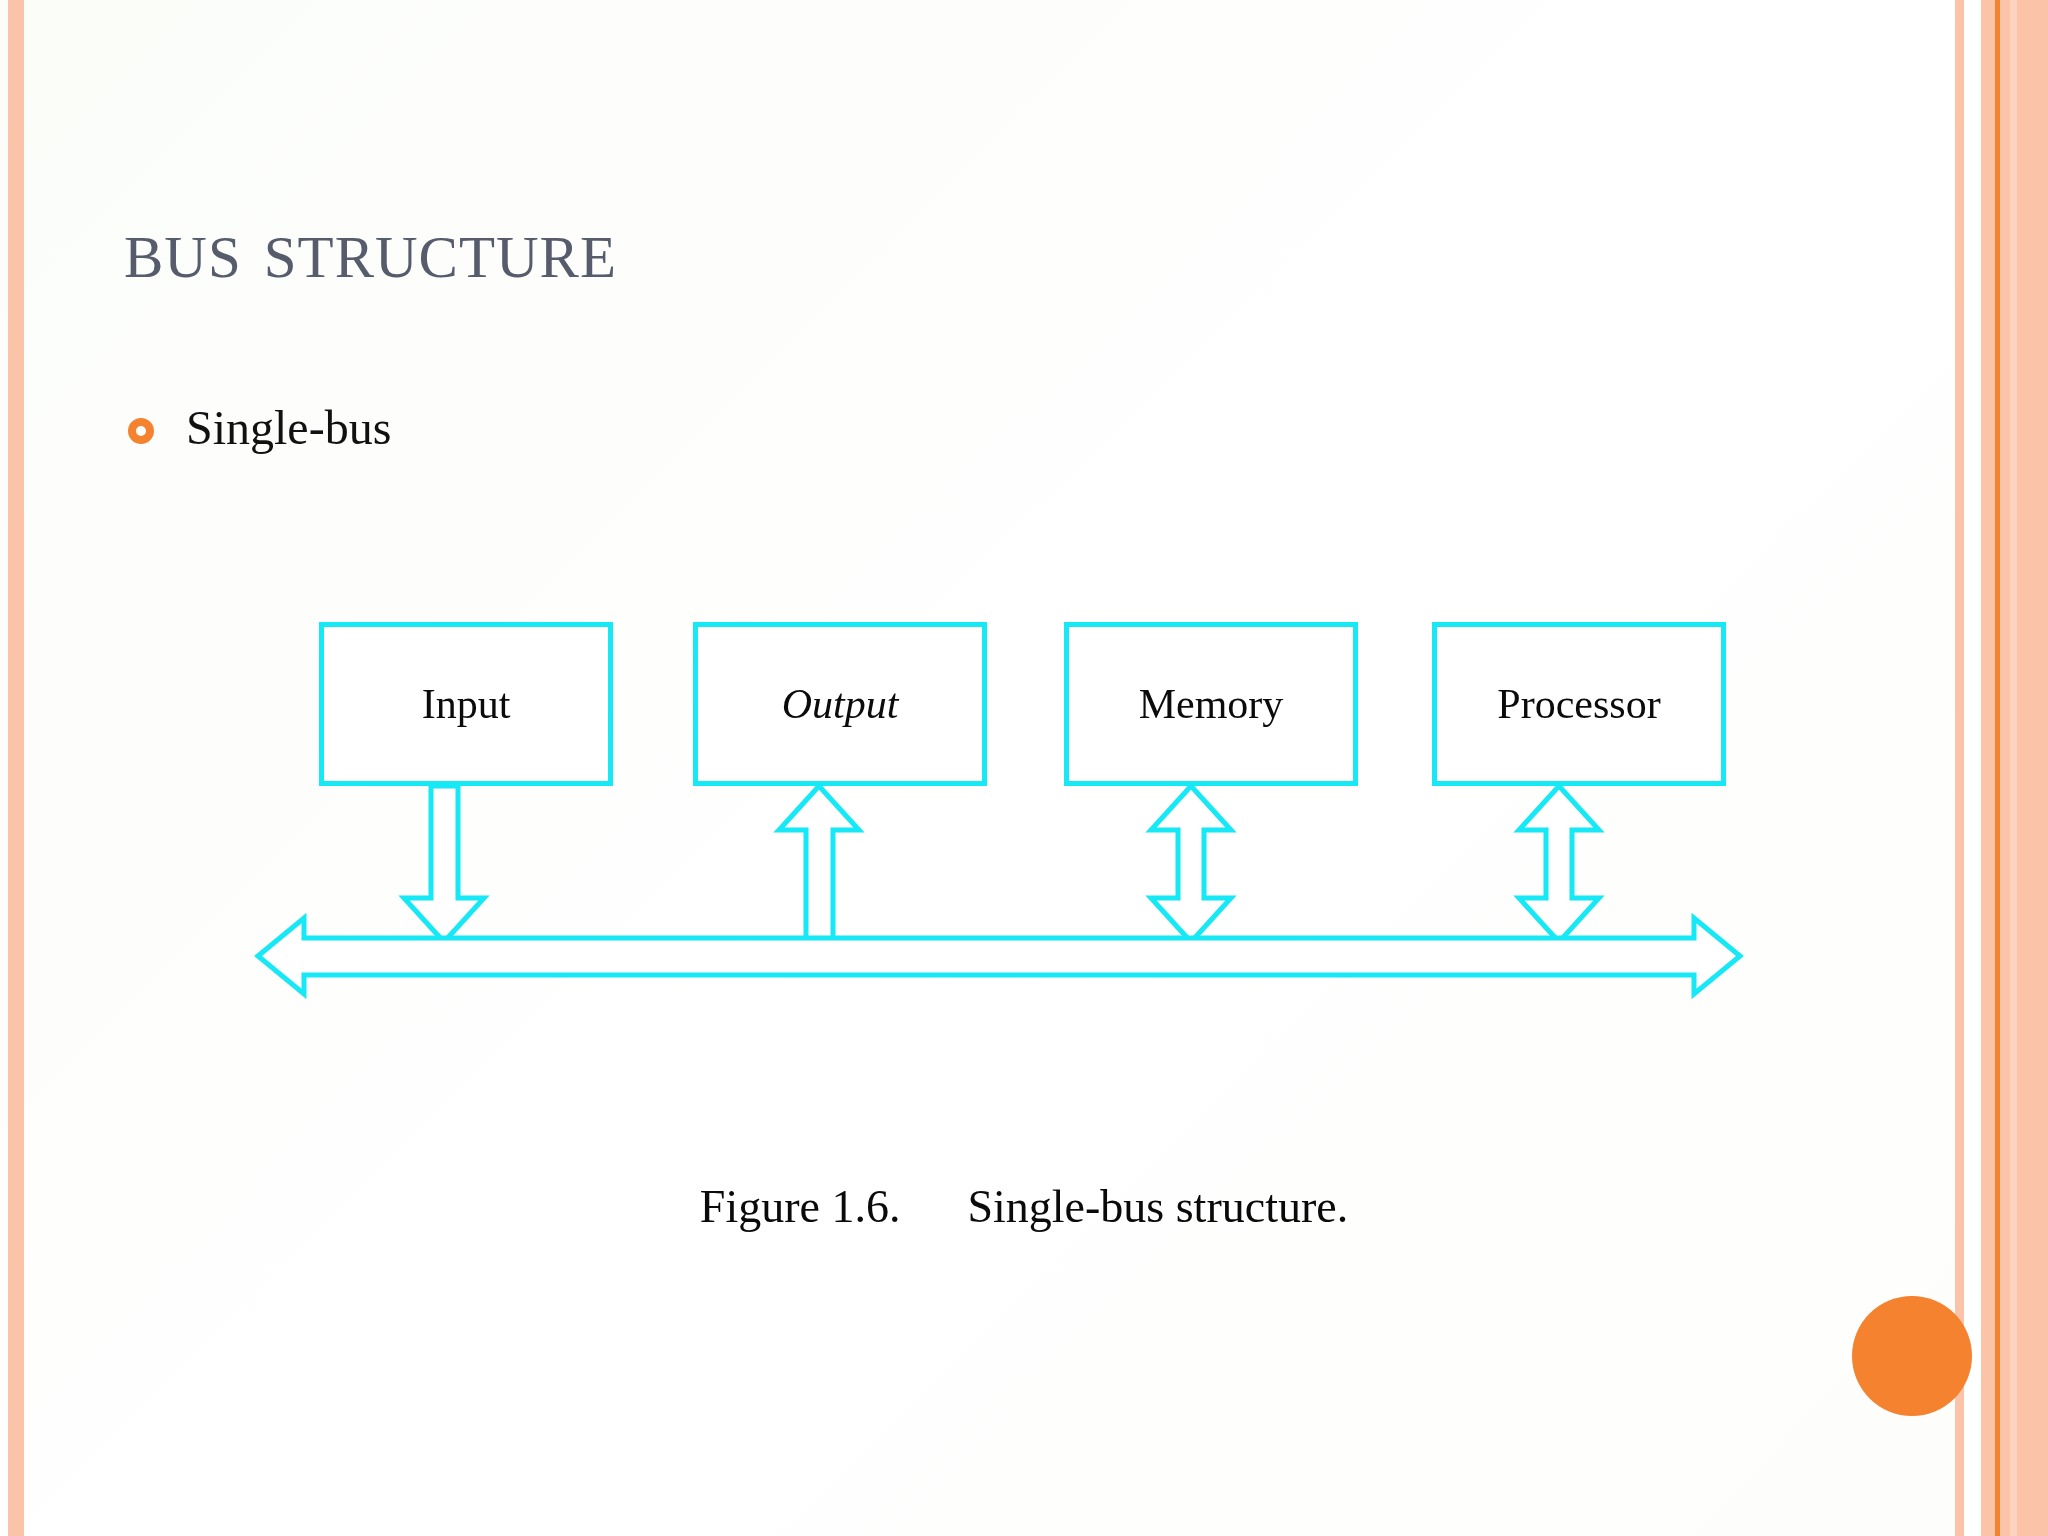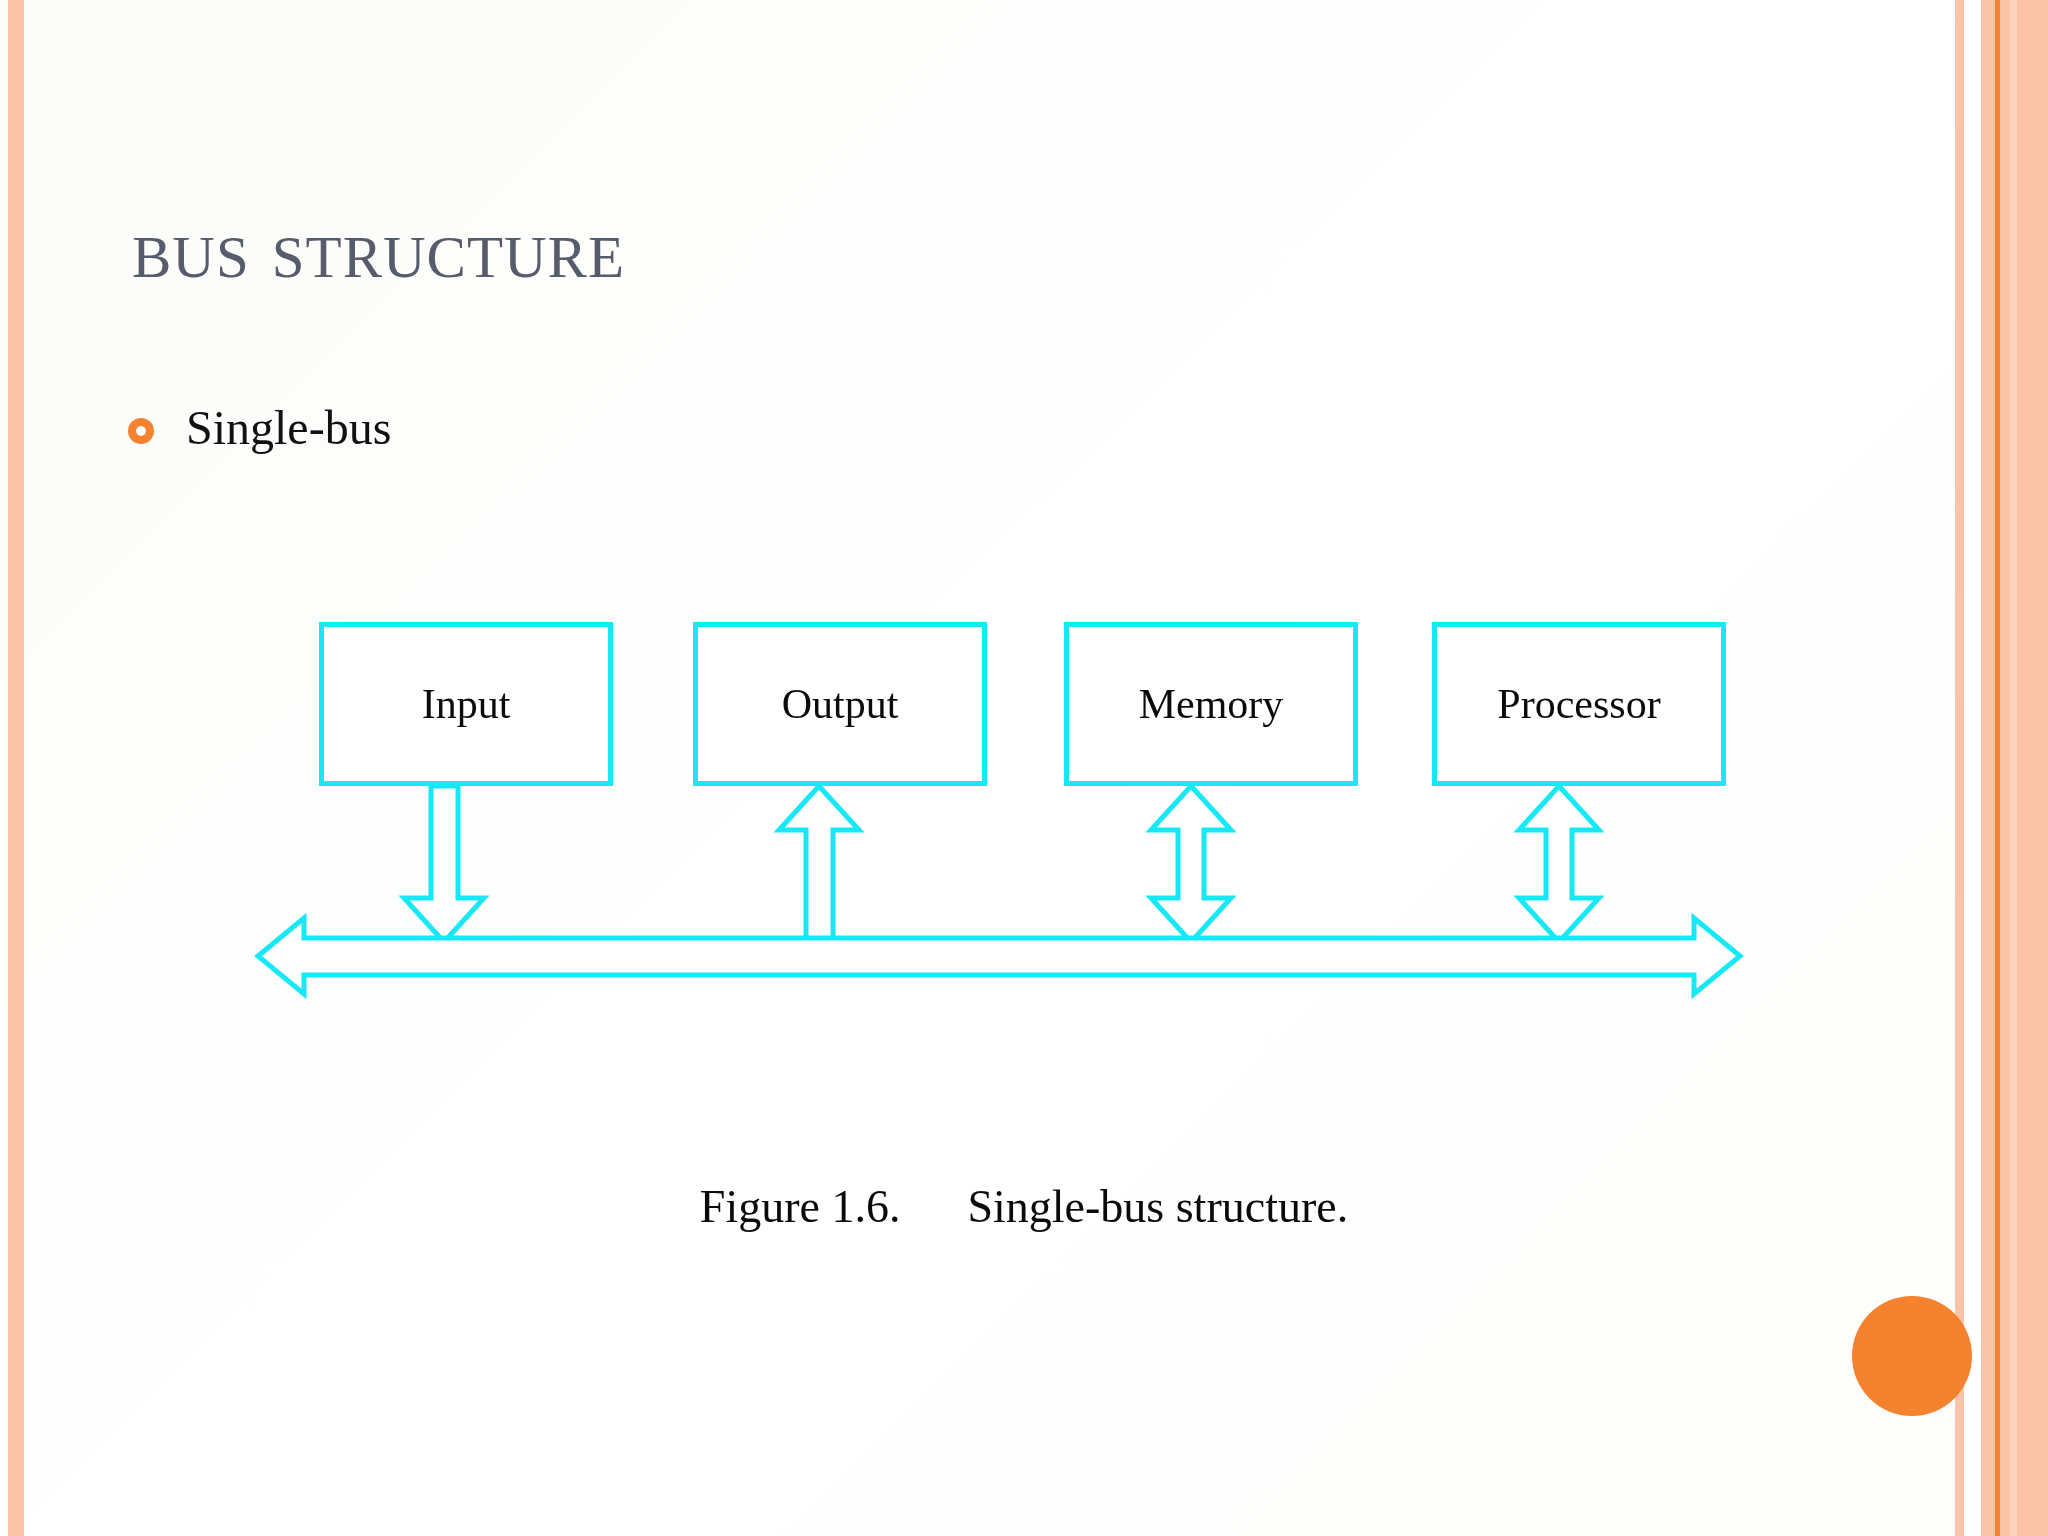--- a/index.html
+++ b/index.html
@@ -94,34 +94,34 @@
   <div class="edge-right">
       <span style="left: 0px; width: 9px; background: rgb(251, 195, 167);"></span>
       <span style="left: 9px; width: 17px; background: rgb(255, 255, 255);"></span>
       <span style="left: 26px; width: 14px; background: rgb(251, 195, 167);"></span>
       <span style="left: 40px; width: 5px; background: rgb(245, 130, 46);"></span>
       <span style="left: 45px; width: 10px; background: rgb(251, 195, 167);"></span>
       <span style="left: 55px; width: 7px; background: rgb(253, 212, 189);"></span>
       <span style="left: 62px; width: 31px; background: rgb(251, 195, 167);"></span>
     </div>
 
-  <div class="title" style="color: rgb(87, 92, 109); margin-left: 8px;">Bus Structure</div>
+  <div class="title" style="color: rgb(87, 92, 109);">Bus Structure</div>
 
   <div class="bullet-row">
     <span class="bullet-ring" style="border-color: rgb(245, 130, 46);"></span>
     <span class="bullet-text">Single-bus</span>
   </div>
 
   <div id="diagram">
 
     <div class="box" style="left: 299px; top: 622px; width: 294px; height: 164px; border-color: rgb(22, 232, 245);">
       <span class="box-label">Input</span>
     </div>
 
-    <div class="box" style="left: 673px; top: 622px; width: 294px; height: 164px; border-color: rgb(22, 232, 245);">
+    <div class="box" style="left: 673px; top: 622px; width: 294px; height: 164px; border-color: rgb(22, 232, 245); font-style: italic;">
       <span class="box-label">Output</span>
     </div>
 
     <div class="box" style="left: 1044px; top: 622px; width: 294px; height: 164px; border-color: rgb(22, 232, 245);">
       <span class="box-label">Memory</span>
     </div>
 
     <div class="box" style="left: 1412px; top: 622px; width: 294px; height: 164px; border-color: rgb(22, 232, 245);">
       <span class="box-label">Processor</span>
     </div>

